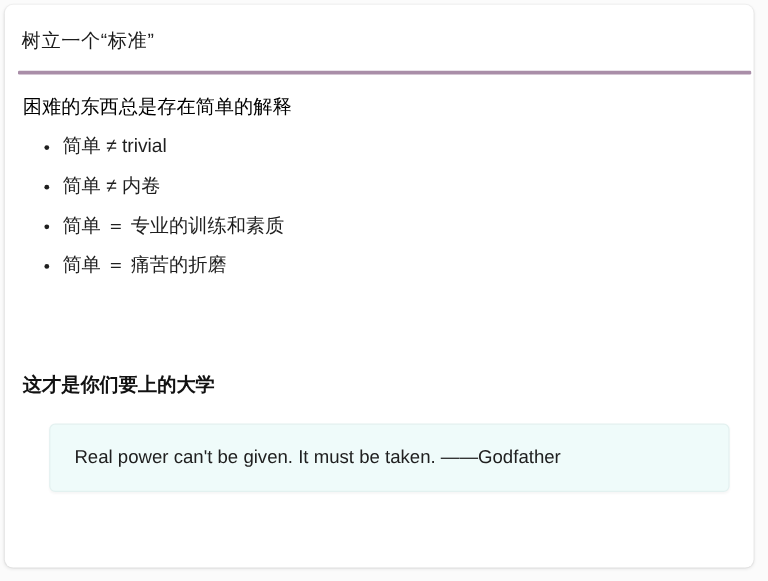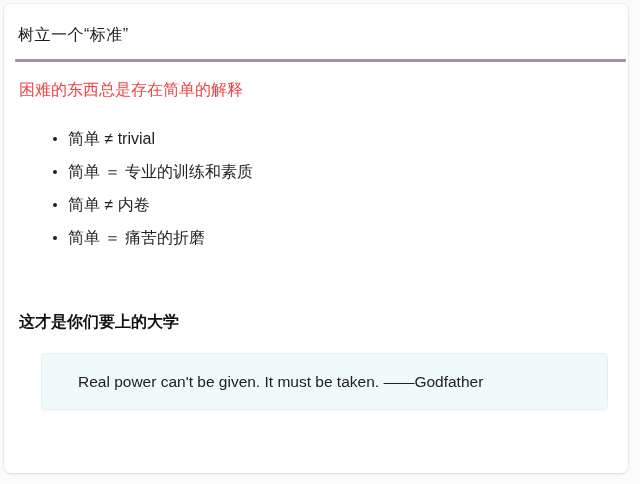--- a/index.html
+++ b/index.html
@@ -48,30 +48,30 @@
     background: #a98ea8;
     border-radius: 1px;
   }
 
   .lead-paragraph {
     position: absolute;
     left: 15px;
     top: 74px;
     font-size: 16px;
     line-height: 24px;
-    color: #ef4444;
+    color: #000000;
     white-space: nowrap;
   }
 
   .bullet-list {
     position: absolute;
     left: 15px;
     top: 108px;
     width: 560px;
-    margin: 16px;
+    margin: 0;
     padding: 0;
     list-style: none;
   }
   .bullet-list li {
     position: relative;
     padding-left: 33px;
     font-size: 16px;
     line-height: 22px;
     color: #1f1f1f;
     margin-bottom: 11px;
@@ -106,21 +106,21 @@
     height: 57px;
     box-sizing: border-box;
     background: #effbfa;
     border: 1px solid #e3f1f0;
     border-radius: 5px;
     display: flex;
     align-items: center;
     box-shadow: 0 1px 2px rgba(0,0,0,0.035);
   }
   .quote-text {
-    padding-left: 36px;
+    padding-left: 20px;
     font-size: 15.5px;
     line-height: 22px;
     color: #202020;
     white-space: nowrap;
   }
 </style>
 </head>
 <body>
 
 <div class="slide-card">
@@ -131,25 +131,25 @@
 
   <div class="lead-paragraph">困难的东西总是存在简单的解释</div>
 
   <ul class="bullet-list">
     <li>
       <span class="bullet-dot"></span>
       <span>简单 ≠ trivial</span>
     </li>
     <li>
       <span class="bullet-dot"></span>
-      <span>简单 ＝ 专业的训练和素质</span>
+      <span>简单 ≠ 内卷</span>
     </li>
     <li>
       <span class="bullet-dot"></span>
-      <span>简单 ≠ 内卷</span>
+      <span>简单 ＝ 专业的训练和素质</span>
     </li>
     <li>
       <span class="bullet-dot"></span>
       <span>简单 ＝ 痛苦的折磨</span>
     </li>
   </ul>
 
   <div class="emphasis-line">这才是你们要上的大学</div>
 
   <div class="quote-box">

